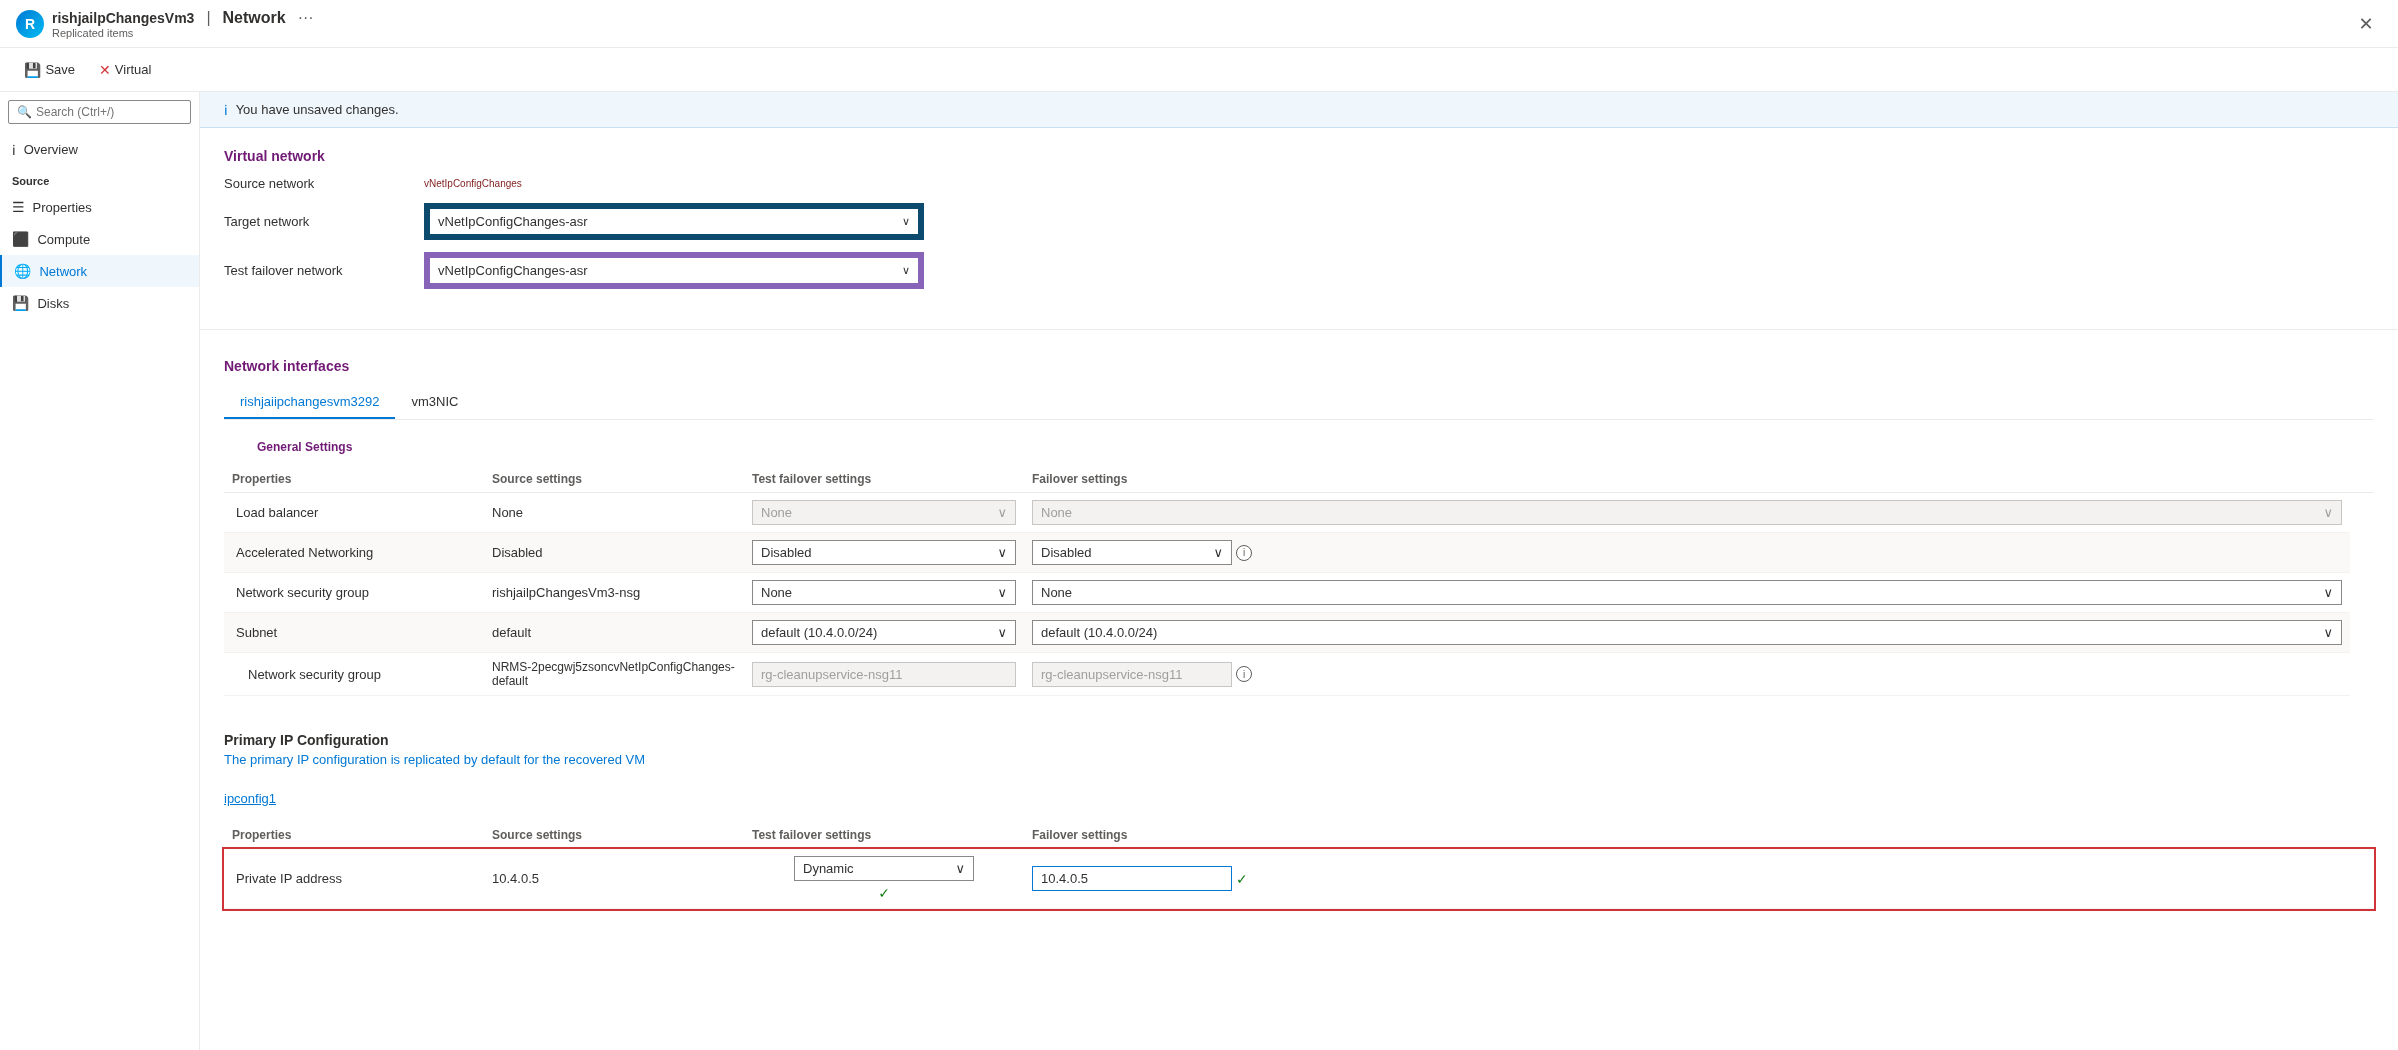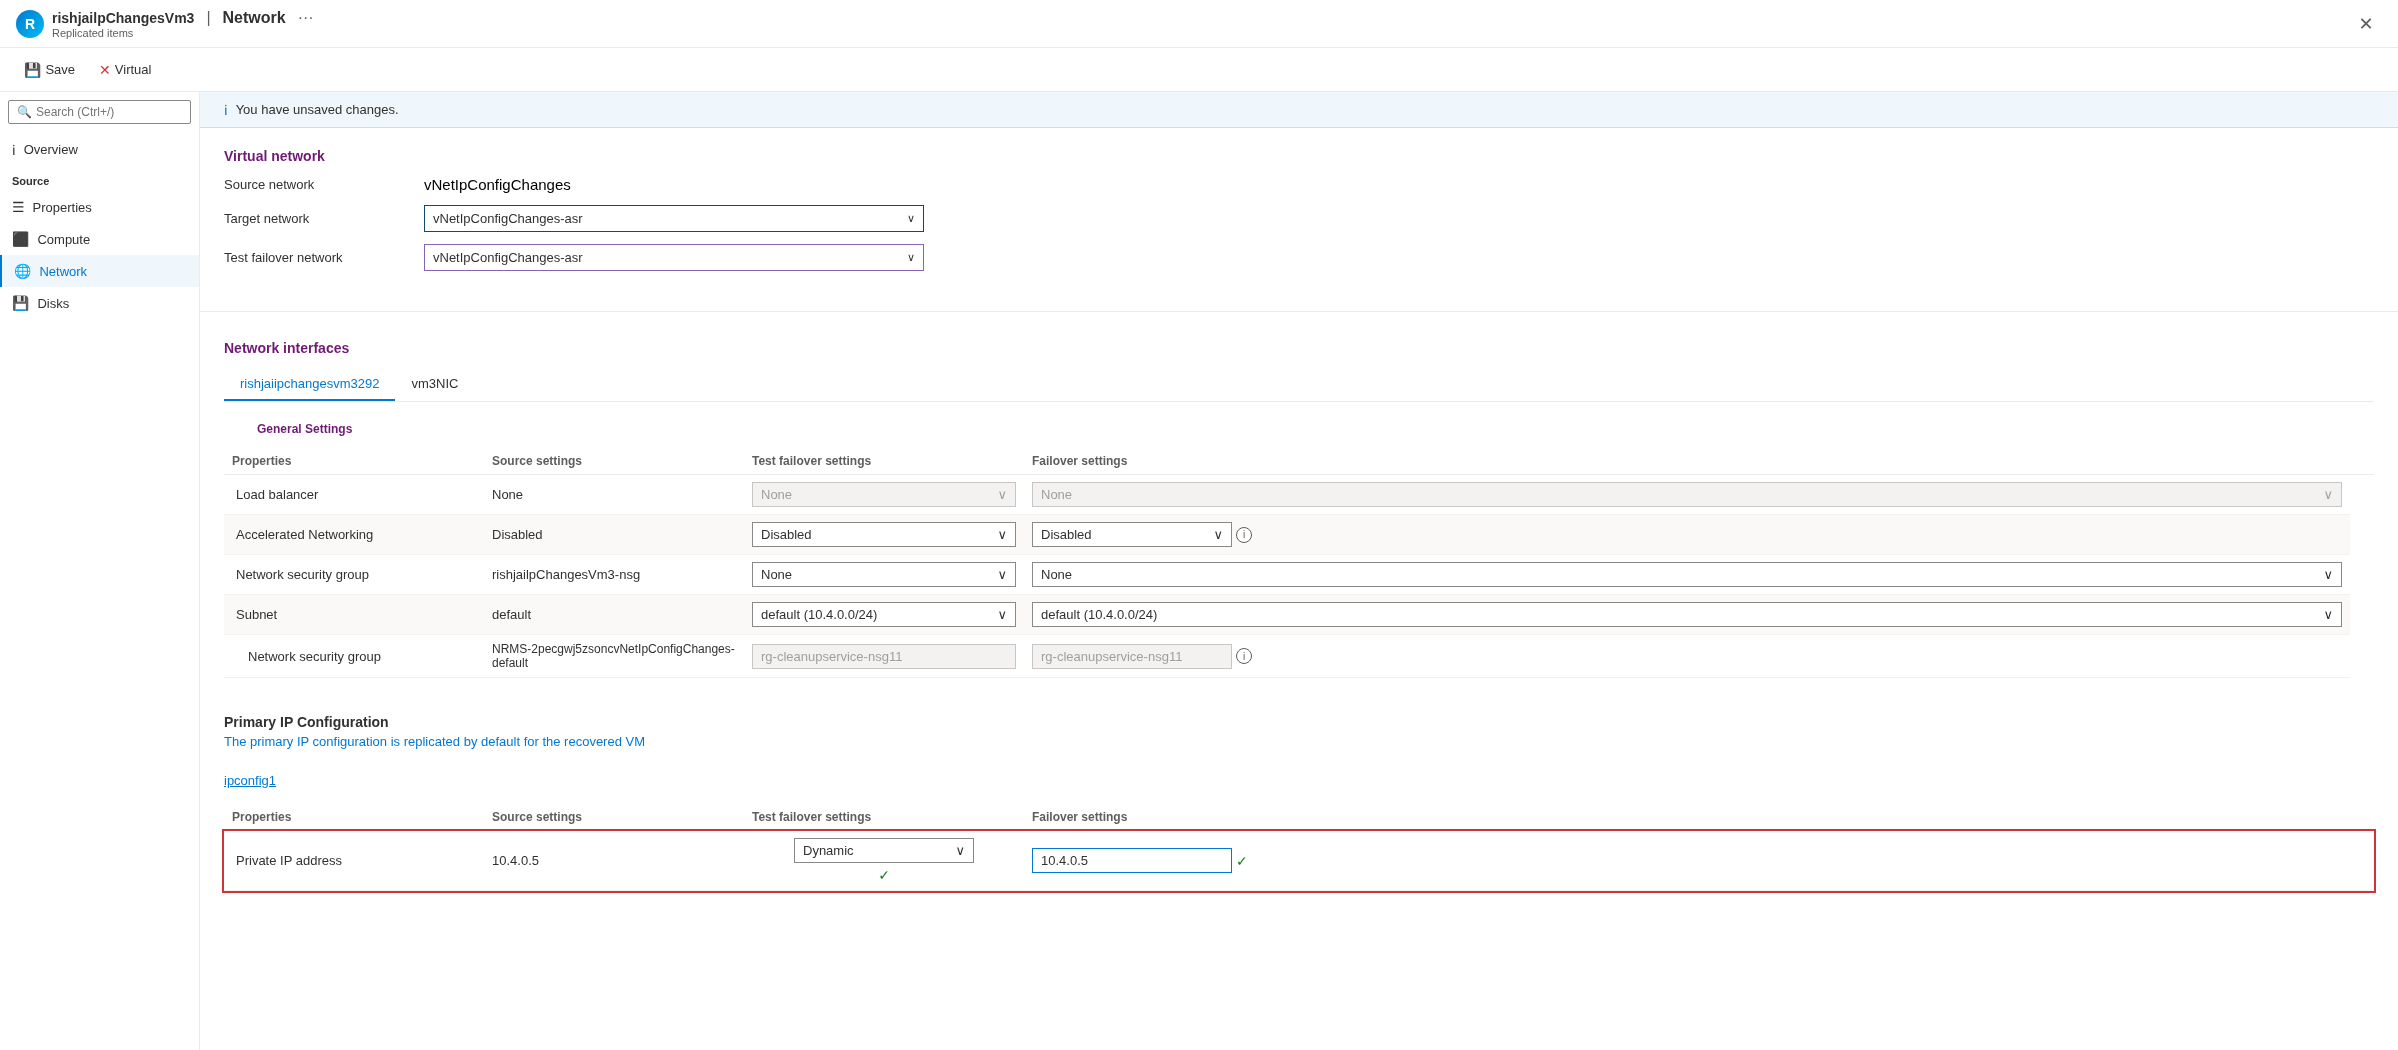--- a/index.html
+++ b/index.html
@@ -112,25 +112,25 @@
     
     .section-title {
       font-size: 14px; font-weight: 600; color: #701a75;
       margin-bottom: 12px;
     }
     
     .form-row {
       display: flex; align-items: center; margin-bottom: 12px;
     }
     .form-label { width: 200px; font-size: 13px; color: #323130; }
-    .form-value { color: #000000; font-size: 15px; }
+    .form-value { color: #7f1d1d; font-size: 10px; }
     
     .dropdown {
       display: flex; align-items: center; justify-content: space-between;
-      border: 1px solid #0c4a6e; padding: 5px 8px;
+      border: 6px solid #0c4a6e; padding: 5px 8px;
       min-width: 500px; background: #fff; cursor: pointer;
       font-size: 13px;
     }
     .dropdown-purple {
       border-color: #8764b8;
     }
     .dropdown-chevron { color: #323130; font-size: 11px; }
     
     
     .divider { border: none; border-top: 1px solid #edebe9; margin: 8px 0; }

